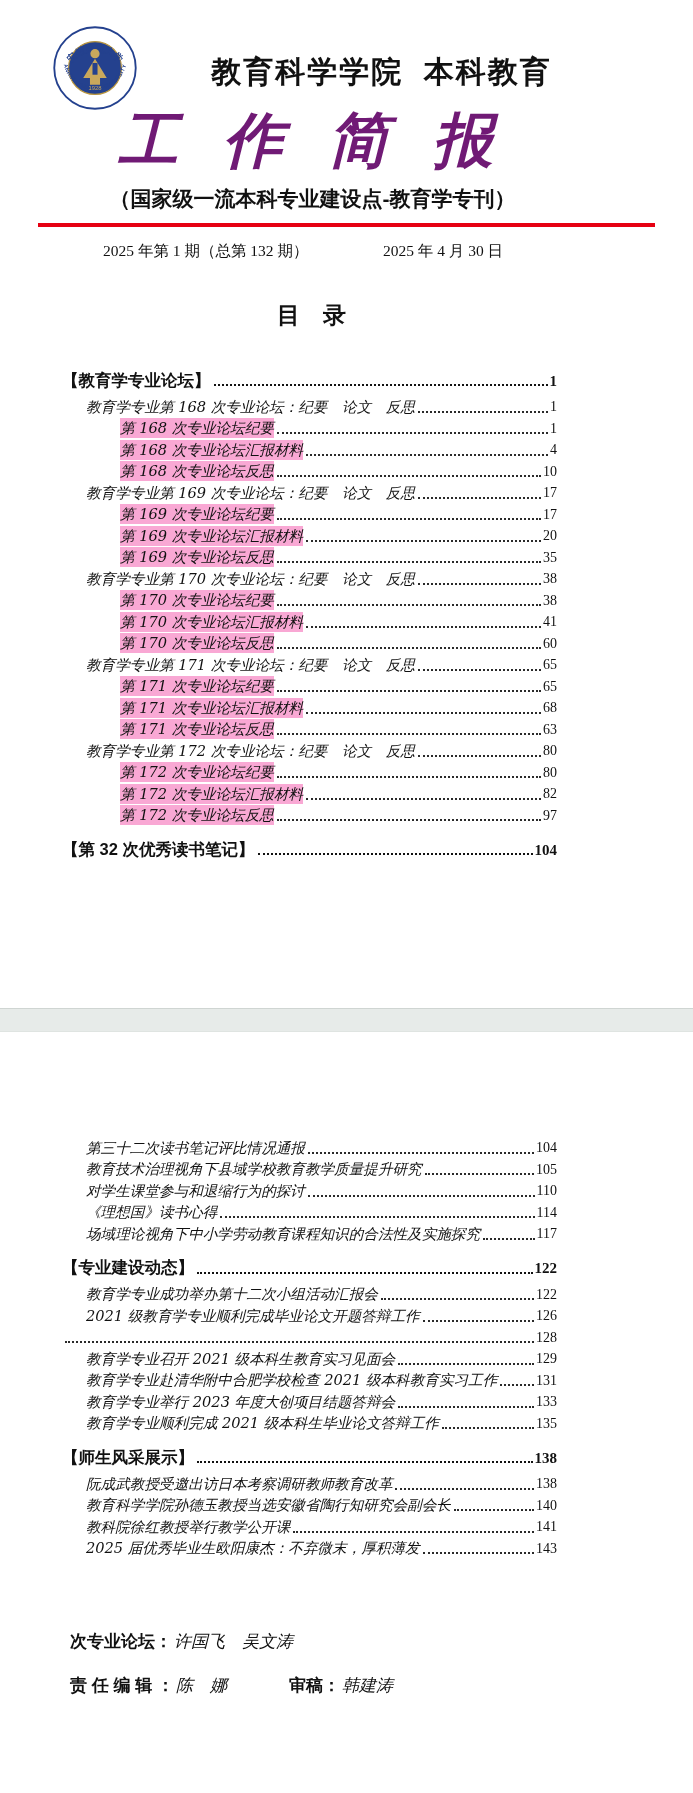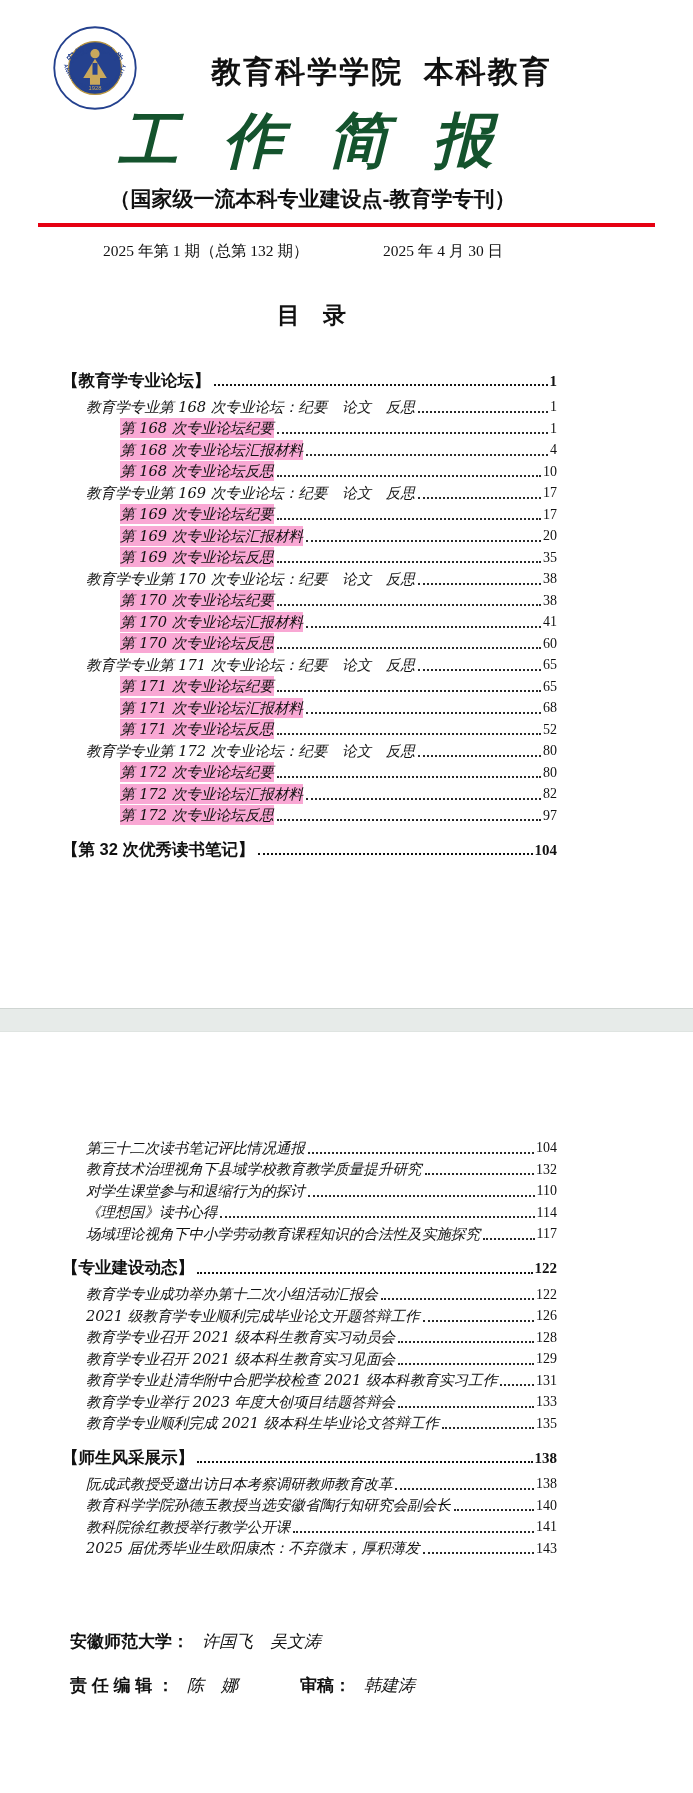--- a/index.html
+++ b/index.html
@@ -33,21 +33,21 @@
     font-family:"Liberation Sans", sans-serif;
     font-weight:700;
     font-size:30px;
     letter-spacing:2px;
     margin-top:22px;
     white-space:pre;
   }
   .masthead{
     text-align:center;
     padding-right:70px;
-    color:#14532d;
+    color:#701a75;
     font-family:"DejaVu Serif", serif;
     font-style:italic;
     font-weight:700;
     font-size:60px;
     letter-spacing:12px;
     margin-top:14px;
     white-space:pre;
     line-height:1.1;
   }
   .subtitle{
@@ -116,21 +116,21 @@
   .ed-row{display:flex;align-items:baseline;margin-bottom:21px;font-size:17px;}
   .ed-label{
     font-family:"Liberation Sans", sans-serif;
     font-weight:700;
     white-space:pre;
   }
   .ed-value{
     font-family:Liberation Serif, serif;
     font-style:italic;
     white-space:pre;
-    margin-left:13px;
+    margin-left:2px;
   }
   .ed-gap{display:inline-block;width:62px;}
 
   
   .seal-svg{width:84px;height:84px;display:block;}
 </style>
 </head>
 <body>
 
 <div class="canvas">
@@ -246,21 +246,21 @@
           <span class="toc-page">65</span>
         </div>
         <div class="toc-row lvl3">
           <span class="toc-label hl">第 171 次专业论坛汇报材料</span>
           <span class="toc-dots"></span>
           <span class="toc-page">68</span>
         </div>
         <div class="toc-row lvl3">
           <span class="toc-label hl">第 171 次专业论坛反思</span>
           <span class="toc-dots"></span>
-          <span class="toc-page">52</span>
+          <span class="toc-page">63</span>
         </div>
         <div class="toc-row lvl2">
           <span class="toc-label">教育学专业第 172 次专业论坛：纪要　论文　反思</span>
           <span class="toc-dots"></span>
           <span class="toc-page">80</span>
         </div>
         <div class="toc-row lvl3">
           <span class="toc-label hl">第 172 次专业论坛纪要</span>
           <span class="toc-dots"></span>
           <span class="toc-page">80</span>
@@ -288,21 +288,21 @@
   <div class="page page2">
     <div class="toc p2">
         <div class="toc-row lvl2">
           <span class="toc-label">第三十二次读书笔记评比情况通报</span>
           <span class="toc-dots"></span>
           <span class="toc-page">104</span>
         </div>
         <div class="toc-row lvl2">
           <span class="toc-label">教育技术治理视角下县域学校教育教学质量提升研究</span>
           <span class="toc-dots"></span>
-          <span class="toc-page">132</span>
+          <span class="toc-page">105</span>
         </div>
         <div class="toc-row lvl2">
           <span class="toc-label">对学生课堂参与和退缩行为的探讨</span>
           <span class="toc-dots"></span>
           <span class="toc-page">110</span>
         </div>
         <div class="toc-row lvl2">
           <span class="toc-label">《理想国》读书心得</span>
           <span class="toc-dots"></span>
           <span class="toc-page">114</span>
@@ -321,21 +321,20 @@
           <span class="toc-label">教育学专业成功举办第十二次小组活动汇报会</span>
           <span class="toc-dots"></span>
           <span class="toc-page">122</span>
         </div>
         <div class="toc-row lvl2">
           <span class="toc-label">2021 级教育学专业顺利完成毕业论文开题答辩工作</span>
           <span class="toc-dots"></span>
           <span class="toc-page">126</span>
         </div>
         <div class="toc-row lvl2">
-          <span class="toc-label">教育学专业召开 2021 级本科生教育实习动员会</span>
           <span class="toc-dots"></span>
           <span class="toc-page">128</span>
         </div>
         <div class="toc-row lvl2">
           <span class="toc-label">教育学专业召开 2021 级本科生教育实习见面会</span>
           <span class="toc-dots"></span>
           <span class="toc-page">129</span>
         </div>
         <div class="toc-row lvl2">
           <span class="toc-label">教育学专业赴清华附中合肥学校检查 2021 级本科教育实习工作</span>
@@ -373,21 +372,21 @@
           <span class="toc-page">141</span>
         </div>
         <div class="toc-row lvl2">
           <span class="toc-label">2025 届优秀毕业生欧阳康杰：不弃微末，厚积薄发</span>
           <span class="toc-dots"></span>
           <span class="toc-page">143</span>
         </div>
       </div>
     <div class="editorial">
         <div class="ed-row">
-          <span class="ed-label">安徽师范大学：</span>
+          <span class="ed-label">次专业论坛：</span>
           <span class="ed-value">许国飞　吴文涛</span>
         </div>
         <div class="ed-row">
           <span class="ed-label">责 任 编 辑 ：</span>
           <span class="ed-value">陈　娜</span>
           <span class="ed-gap"></span>
           <span class="ed-label">审稿：</span>
           <span class="ed-value">韩建涛</span>
         </div>
       </div>

